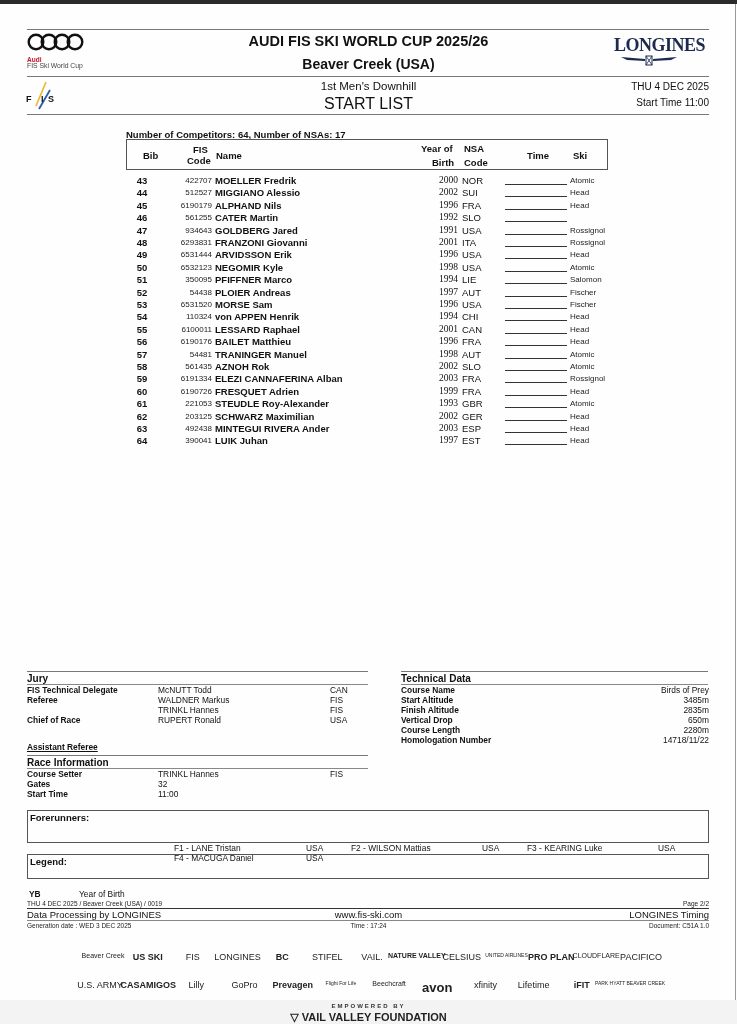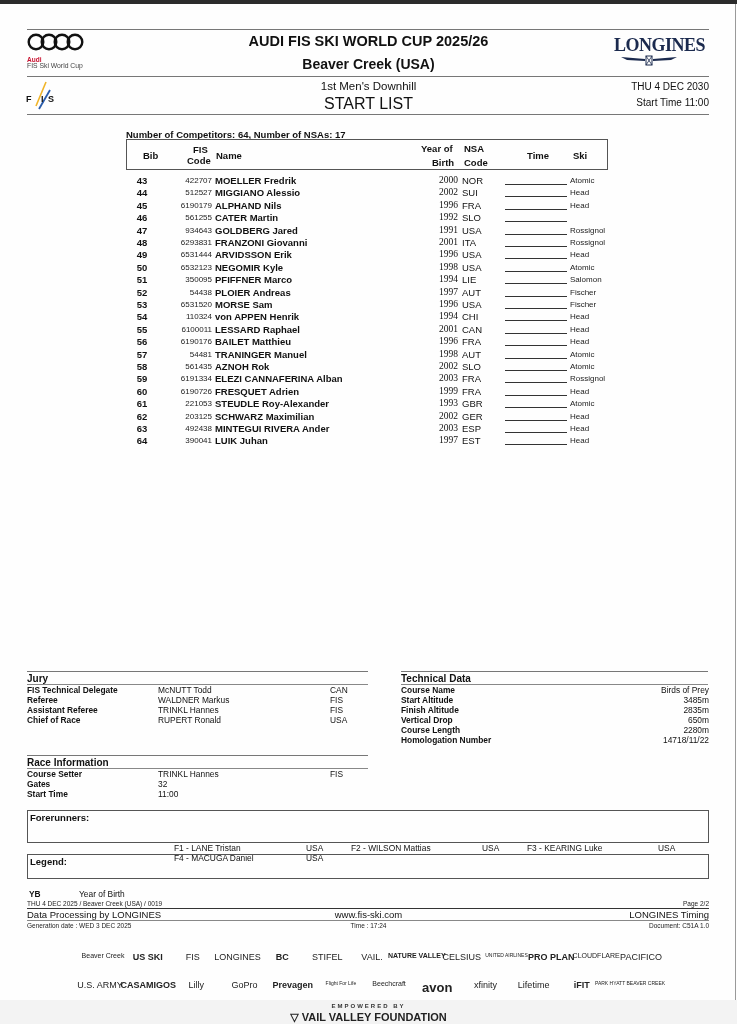--- a/index.html
+++ b/index.html
@@ -95,21 +95,21 @@
 <svg class="abs fis" viewBox="0 0 36 30">
   <path d="M22 2 L12 26" stroke="#f0b429" stroke-width="1.6"></path>
   <path d="M26 10 L15 29" stroke="#2a5caa" stroke-width="1.8"></path>
   <text x="2" y="22" font-size="9" font-weight="bold" font-family="Liberation Sans, sans-serif" fill="#111">F</text>
   <text x="17" y="22" font-size="9" font-weight="bold" font-family="Liberation Sans, sans-serif" fill="#111">I</text>
   <text x="24" y="22" font-size="9" font-weight="bold" font-family="Liberation Sans, sans-serif" fill="#111">S</text>
 </svg>
 
 <div class="abs event e1">1st Men's Downhill</div>
 <div class="abs event e2">START LIST</div>
-<div class="abs hdr-right hr1">THU 4 DEC 2030</div>
+<div class="abs hdr-right hr1">THU 4 DEC 2025</div>
 <div class="abs hdr-right hr2">Start Time 11:00</div>
 
 <div class="hline" style="left:27px; top:114px; width:682px;"></div>
 
 <div class="abs competitors">Number of Competitors: 64,  Number of NSAs: 17</div>
 <div class="abs thead-box">
   <span class="th" style="left:16px; top:10px;">Bib</span>
   <span class="th" style="left:66px; top:4px;">FIS</span>
   <span class="th" style="left:60px; top:15px;">Code</span>
   <span class="th" style="left:89px; top:10px;">Name</span>
@@ -325,21 +325,21 @@
 <div class="hline" style="left:27px; top:671px; width:341px;"></div>
 <div class="abs sec-title" style="left:27px; top:673px;">Jury</div>
 <div class="hline thin" style="left:27px; top:684px; width:341px;"></div>
 <div id="jury">
     <div class="kv b" style="left: 27px; top: 685px;">FIS Technical Delegate</div>
     <div class="kv " style="left: 158px; top: 685px;">McNUTT Todd</div>
     <div class="kv " style="left: 330px; top: 685px;">CAN</div>
     <div class="kv b" style="left: 27px; top: 695px;">Referee</div>
     <div class="kv " style="left: 158px; top: 695px;">WALDNER Markus</div>
     <div class="kv " style="left: 330px; top: 695px;">FIS</div>
-    <div class="kv b" style="left: 27px; top: 705px;">Assistant Referee</div>
+    <div class="kv b" style="left: 27px; top: 742px; text-decoration: underline;">Assistant Referee</div>
     <div class="kv " style="left: 158px; top: 705px;">TRINKL Hannes</div>
     <div class="kv " style="left: 330px; top: 705px;">FIS</div>
     <div class="kv b" style="left: 27px; top: 715px;">Chief of Race</div>
     <div class="kv " style="left: 158px; top: 715px;">RUPERT Ronald</div>
     <div class="kv " style="left: 330px; top: 715px;">USA</div>
   </div>
 
 <div class="hline" style="left:27px; top:755px; width:341px;"></div>
 <div class="abs sec-title" style="left:27px; top:757px;">Race Information</div>
 <div class="hline thin" style="left:27px; top:768px; width:341px;"></div>

